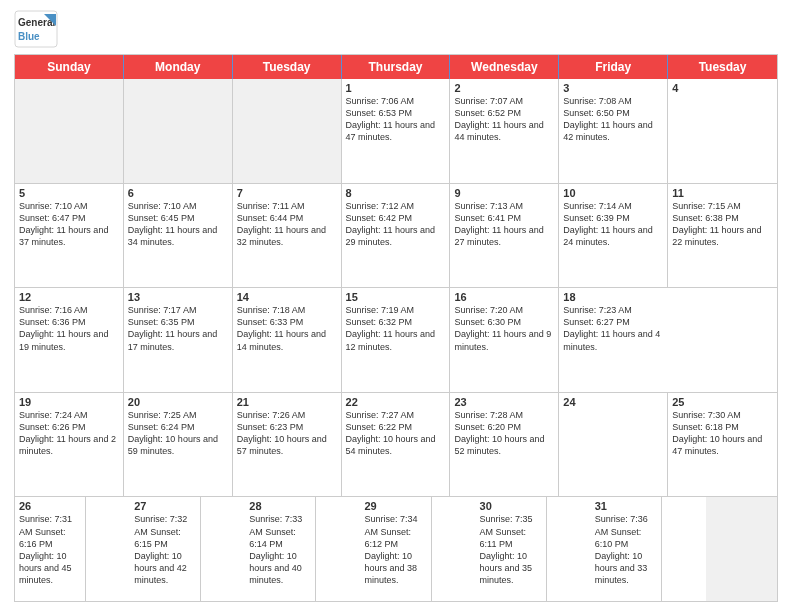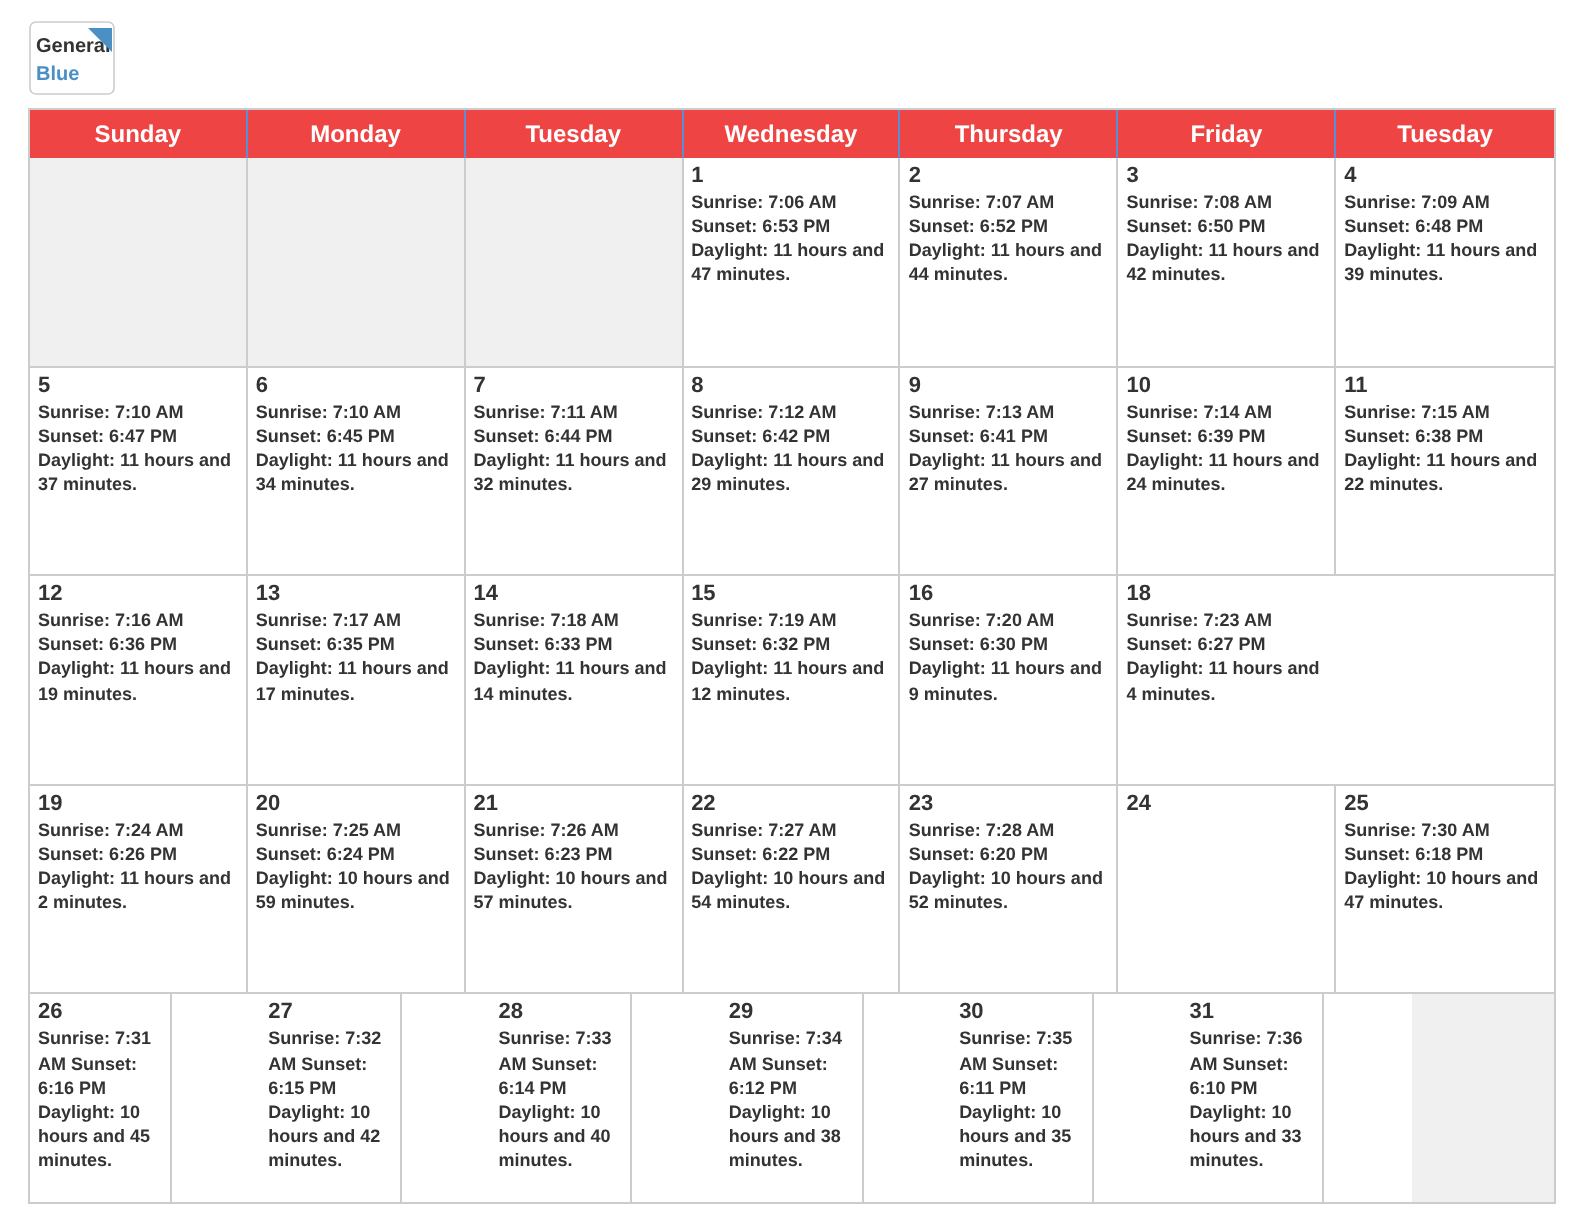--- a/index.html
+++ b/index.html
@@ -100,21 +100,20 @@
     .day-num {
       font-size: 11px;
       font-weight: bold;
       margin-bottom: 1px;
       display: block;
     }
     .cell-text {
       font-size: 9px;
       line-height: 1.35;
       color: #333;
-      font-weight: bold;
     }
   </style>
 </head>
 <body>
 
 <div class="page">
   <div class="header">
     <div class="logo">
         <svg width="44" height="38" viewBox="0 0 44 38">
           <rect x="1" y="1" width="42" height="36" rx="3" fill="#fff" stroke="#ccc" stroke-width="0.8"></rect>
@@ -127,22 +126,22 @@
       <div class="month-title"></div>
       <div class="location-title"></div>
     </div>
   </div>
 
   <div class="calendar">
     <div class="cal-header-row">
     <div class="cal-header-cell">Sunday</div>
         <div class="cal-header-cell">Monday</div>
         <div class="cal-header-cell">Tuesday</div>
+        <div class="cal-header-cell">Thursday</div>
         <div class="cal-header-cell">Wednesday</div>
-        <div class="cal-header-cell">Thursday</div>
         <div class="cal-header-cell">Friday</div>
         <div class="cal-header-cell">Tuesday</div>
       </div>
     <div class="cal-body">
     <div class="cal-row">
           <div class="cal-cell shaded empty"></div>
           <div class="cal-cell shaded empty"></div>
           <div class="cal-cell shaded empty"></div>
           <div class="cal-cell">
             <span class="day-num">1</span>
@@ -157,23 +156,20 @@
 Daylight: 11 hours and 44 minutes.</div>
           </div>
           <div class="cal-cell">
             <span class="day-num">3</span>
             <div class="cell-text">Sunrise: 7:08 AM
 Sunset: 6:50 PM
 Daylight: 11 hours and 42 minutes.</div>
           </div>
           <div class="cal-cell">
             <span class="day-num">4</span>
-            <div class="cell-text">Sunrise: 7:09 AM
-Sunset: 6:48 PM
-Daylight: 11 hours and 39 minutes.</div>
           </div>
         </div>
         <div class="cal-row">
           <div class="cal-cell">
             <span class="day-num">5</span>
             <div class="cell-text">Sunrise: 7:10 AM
 Sunset: 6:47 PM
 Daylight: 11 hours and 37 minutes.</div>
           </div>
           <div class="cal-cell">

